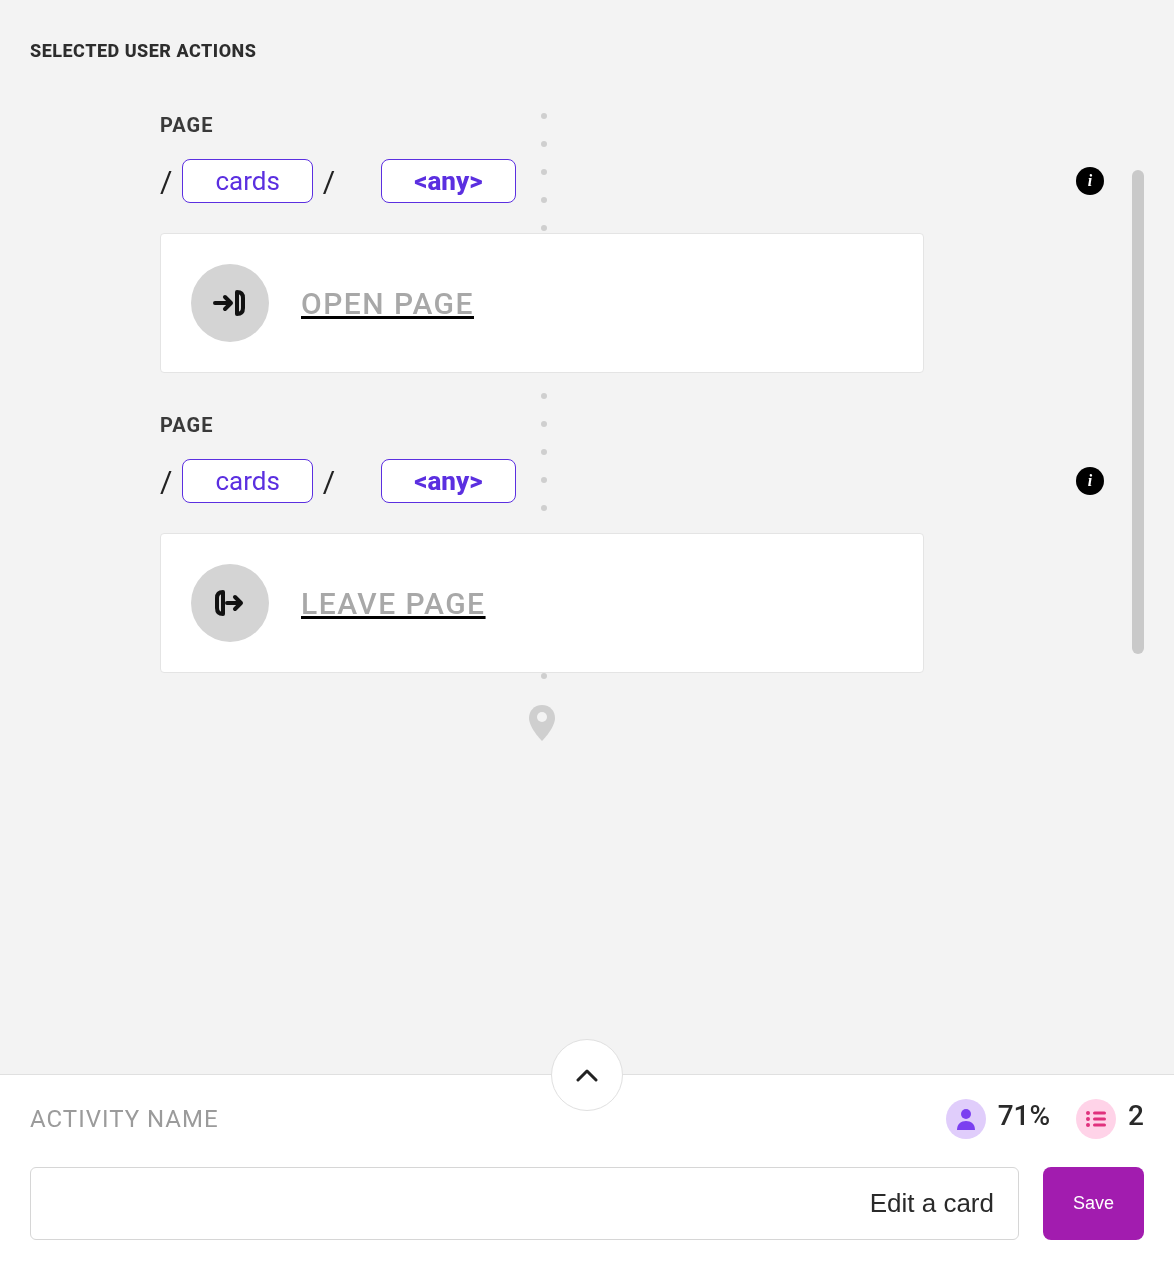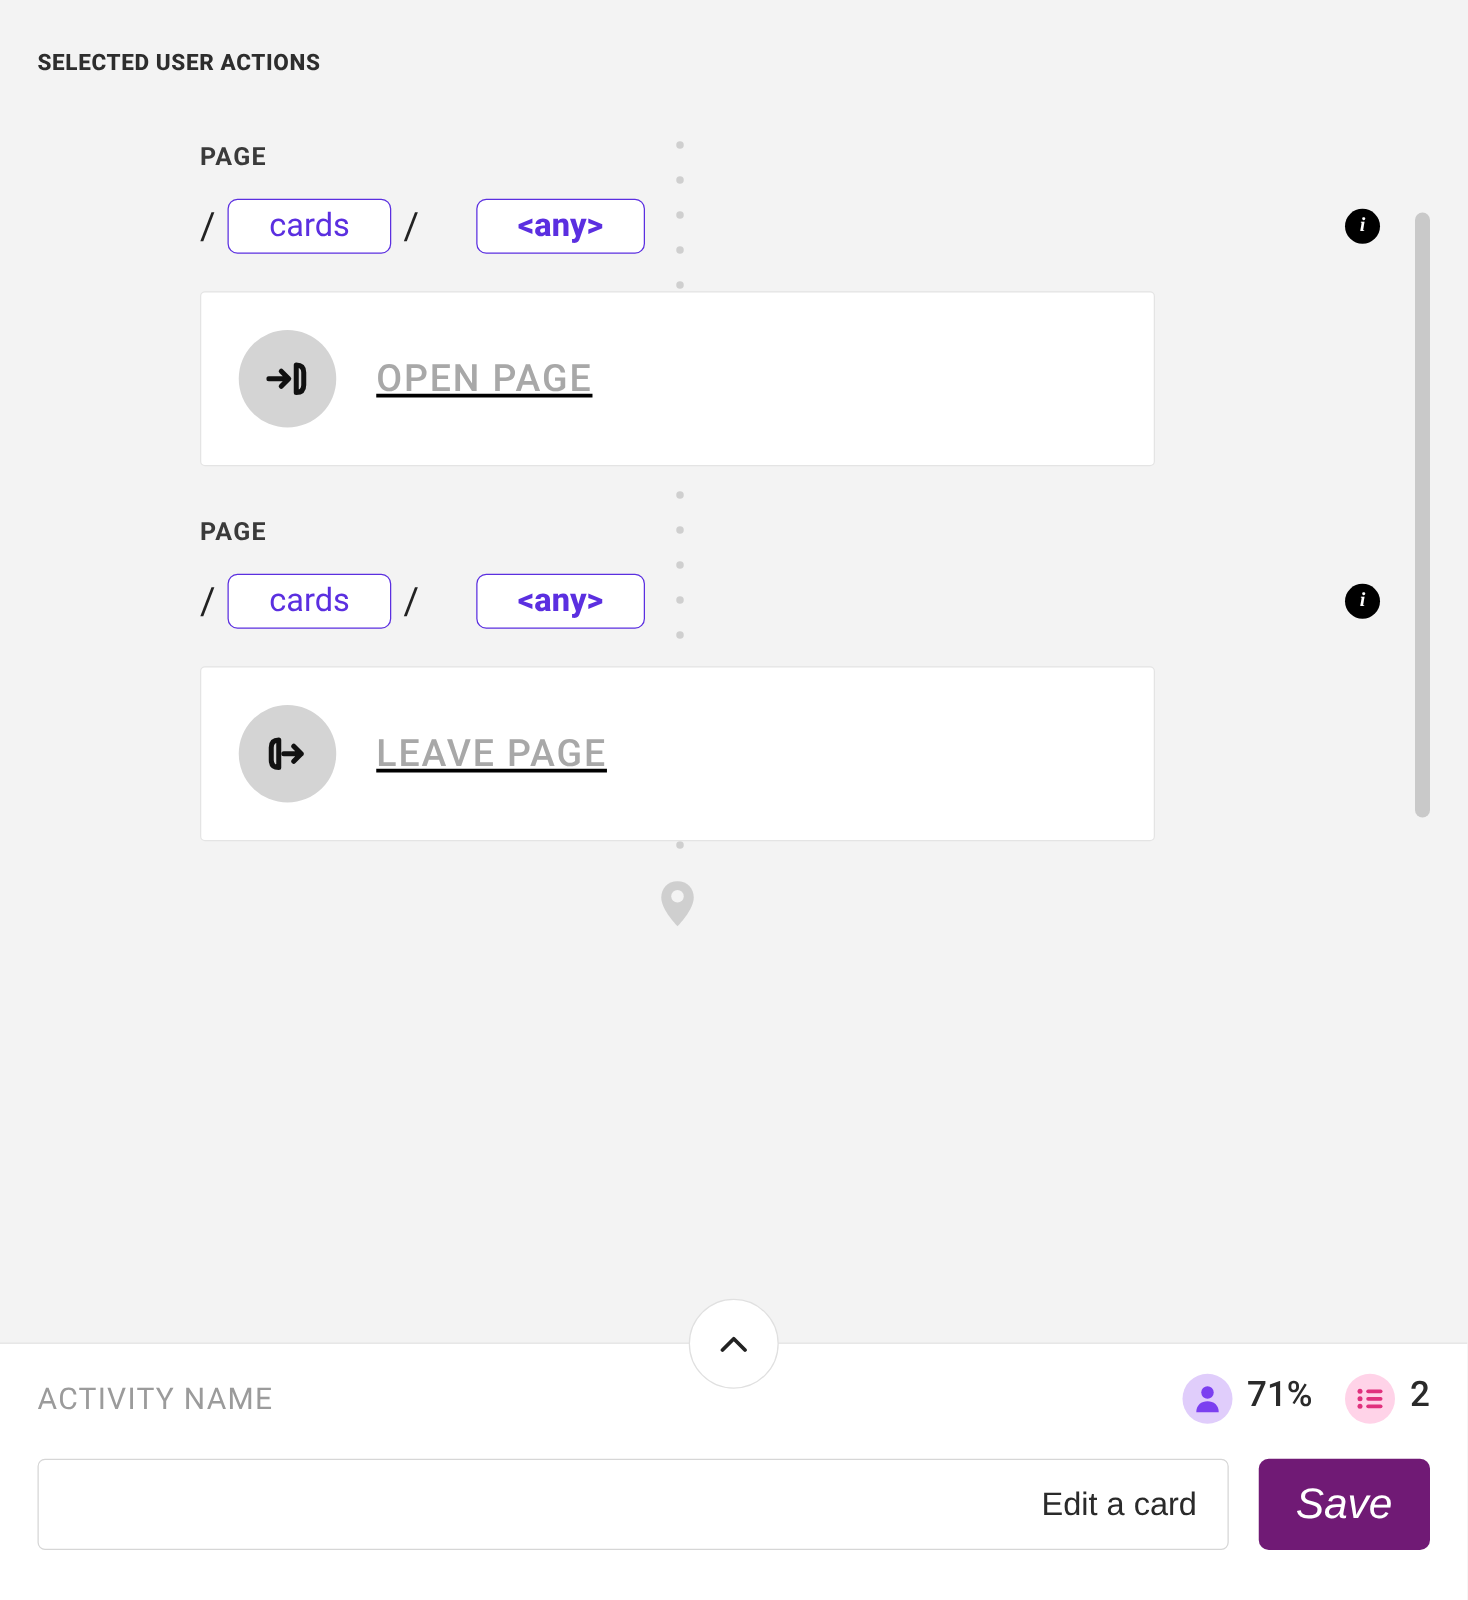--- a/index.html
+++ b/index.html
@@ -41,21 +41,21 @@
   .field-label { font-size: 24px; font-weight: 400; color: #9b9b9b; letter-spacing: 1px; }
   .stats { display: flex; align-items: center; gap: 26px; }
   .stat { display: flex; align-items: flex-start; gap: 12px; }
   .stat-icon { width: 40px; height: 40px; border-radius: 50%; display: flex; align-items: center; justify-content: center; }
   .stat-icon.purple { background: #e0cdfb; }
   .stat-icon.pink { background: #ffd3e8; }
   .stat-val { font-size: 28px; font-weight: 500; color: #2a2a2a; }
 
   .panel-row2 { display: flex; gap: 24px; align-items: stretch; }
   .name-input { flex: 1; border: 1px solid #d6d6d6; border-radius: 6px; padding: 20px 24px; font-size: 26px; color: #2a2a2a; background: #fff; text-align: right; }
-  .save-btn { background: #701a75; color: #fff; border: none; border-radius: 8px; padding: 0 30px; font-size: 34px; font-weight: 500; cursor: pointer; font-style: italic; }
+  .save-btn { background: #a21caf; color: #fff; border: none; border-radius: 8px; padding: 0 30px; font-size: 18px; font-weight: 500; cursor: pointer; }
 </style>
 </head>
 <body>
 
 <div class="main-area">
   <div class="section-title">SELECTED USER ACTIONS</div>
 
   <div class="timeline-wrap">
 
     <div class="scroll-content">

